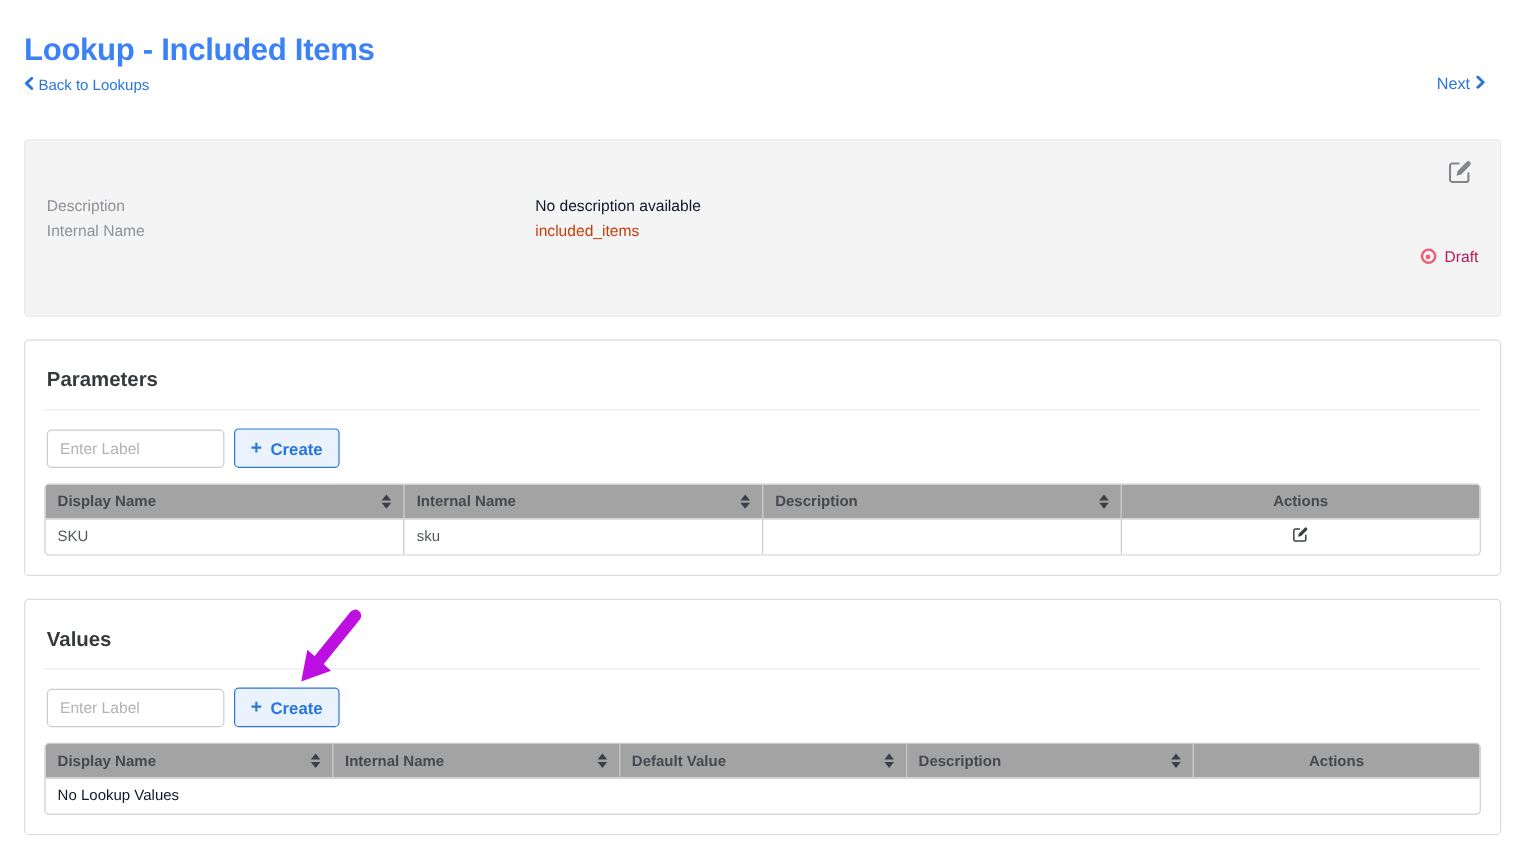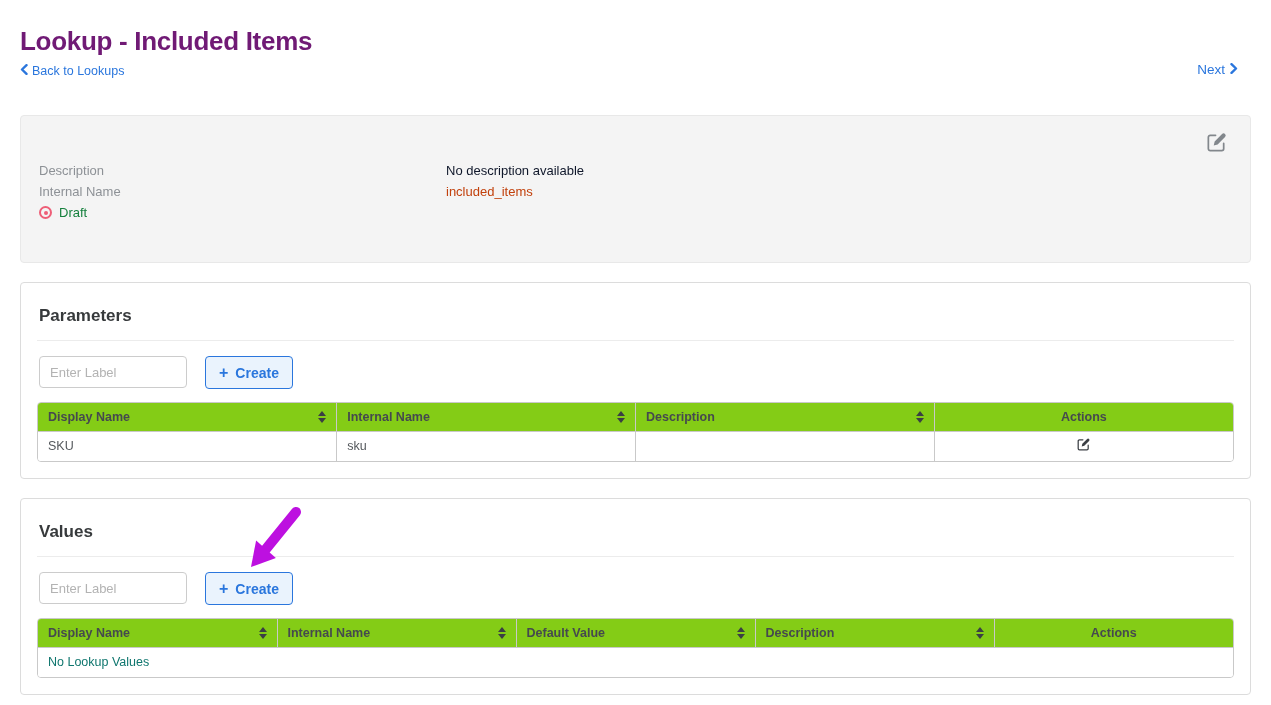--- a/index.html
+++ b/index.html
@@ -9,21 +9,21 @@
     background: #ffffff;
     font-family: "Liberation Sans", sans-serif;
     color: #45494e;
     overflow: hidden;
   }
   .page { position: relative; padding: 0 20px; }
 
   
   .page-title {
     margin: 0; padding-top: 26px;
-    font-size: 26px; font-weight: 700; color: #701a75;
+    font-size: 26px; font-weight: 700; color: #3b82f6;
     letter-spacing: -0.3px;
   }
   .back-link {
     display: inline-flex; align-items: flex-end; gap: 4px;
     margin-top: 7px;
     font-size: 12.5px; color: #2a76dd; text-decoration: none; cursor: pointer;
   }
   .next-link {
     position: absolute; top: 30px; right: 33px;
     display: inline-flex; align-items: center; gap: 5px;
@@ -43,21 +43,21 @@
   }
   .panel-edit-btn {
     position: absolute; top: 15px; right: 22px;
     background: none; border: none; padding: 0;
     color: #82878c; cursor: pointer; line-height: 0;
   }
   .field-row { display: flex; font-size: 13px; line-height: 21px; }
   .field-label { width: 407px; color: #8d9196; }
   .field-value { color: #c2410c; }
   .field-value.muted { color: #0f172a; }
-  .inline-row { display: flex; align-items: center; gap: 7px; font-size: 13px; line-height: 21px; color: #15803d; }
+  .inline-row { display: flex; align-items: center; gap: 7px; font-size: 13px; line-height: 21px; color: #be185d; justify-content: flex-end; }
   .record-icon {
     position: relative; width: 13px; height: 13px; flex: 0 0 13px;
     border: 2px solid #ee5e77; border-radius: 50%;
   }
   .record-icon::after {
     content: ""; position: absolute; left: 2.5px; top: 2.5px;
     width: 4px; height: 4px; border-radius: 50%; background: #ee5e77;
   }
   .play-icon {
     width: 0; height: 0; flex: 0 0 auto;
@@ -73,21 +73,21 @@
     border: 1px solid #dcdcdc;
     border-radius: 4px;
     background: #fff;
     padding: 16px;
   }
   .card-title {
     margin: 7px 0 0 2px;
     font-size: 17px; font-weight: 700; color: #373a3c;
   }
   .card-divider { border: none; border-bottom: 1px solid #ececec; margin: 14px 0 0 0; }
-  .controls { display: flex; gap: 18px; margin: 15px 0 13px 2px; }
+  .controls { display: flex; align-items: center; gap: 8px; margin: 15px 0 13px 2px; }
   .label-input {
     width: 148px; height: 32px;
     border: 1px solid #cccccc; border-radius: 4px;
     padding: 0 10px; font-size: 13px; color: #45494e;
     font-family: "Liberation Sans", sans-serif;
     outline: none;
   }
   .label-input::placeholder { color: #b3b3b3; }
   .create-btn {
     display: inline-flex; align-items: center; gap: 7px;
@@ -100,33 +100,33 @@
   }
   .plus-glyph { font-size: 16px; font-weight: 700; line-height: 1; }
 
   
   .table-wrap { border: 1px solid #c9c9c9; border-radius: 4px; overflow: hidden; }
   table { width: 100%; border-collapse: collapse; font-size: 12.5px; table-layout: fixed; }
   thead th {
     height: 28px; padding: 0 10px;
     font-weight: 700; color: #45494e; text-align: left;
     border-right: 1px solid #c9c9c9; border-bottom: 1px solid #c9c9c9;
-    background: #84cc16;
+    background: #a3a3a3;
   }
   thead th:last-child { border-right: none; }
   thead th.actions-col { text-align: center; }
   tbody td {
     height: 30px; padding: 0 10px;
     color: #54585c;
     border-right: 1px solid #c9c9c9;
     background: #fff;
   }
   tbody td:last-child { border-right: none; }
   tbody td.actions-cell { text-align: center; }
-  tbody td.empty-cell { border-right: none; color: #0f766e; }
+  tbody td.empty-cell { border-right: none; color: #0f172a; }
   .th-inner { display: flex; align-items: center; justify-content: space-between; }
   .sort-icon { display: inline-flex; flex-direction: column; gap: 2px; align-items: center; cursor: pointer; }
   .sort-icon .tri-up {
     width: 0; height: 0;
     border-left: 4px solid transparent; border-right: 4px solid transparent;
     border-bottom: 5px solid #3b3f44;
   }
   .sort-icon .tri-down {
     width: 0; height: 0;
     border-left: 4px solid transparent; border-right: 4px solid transparent;

